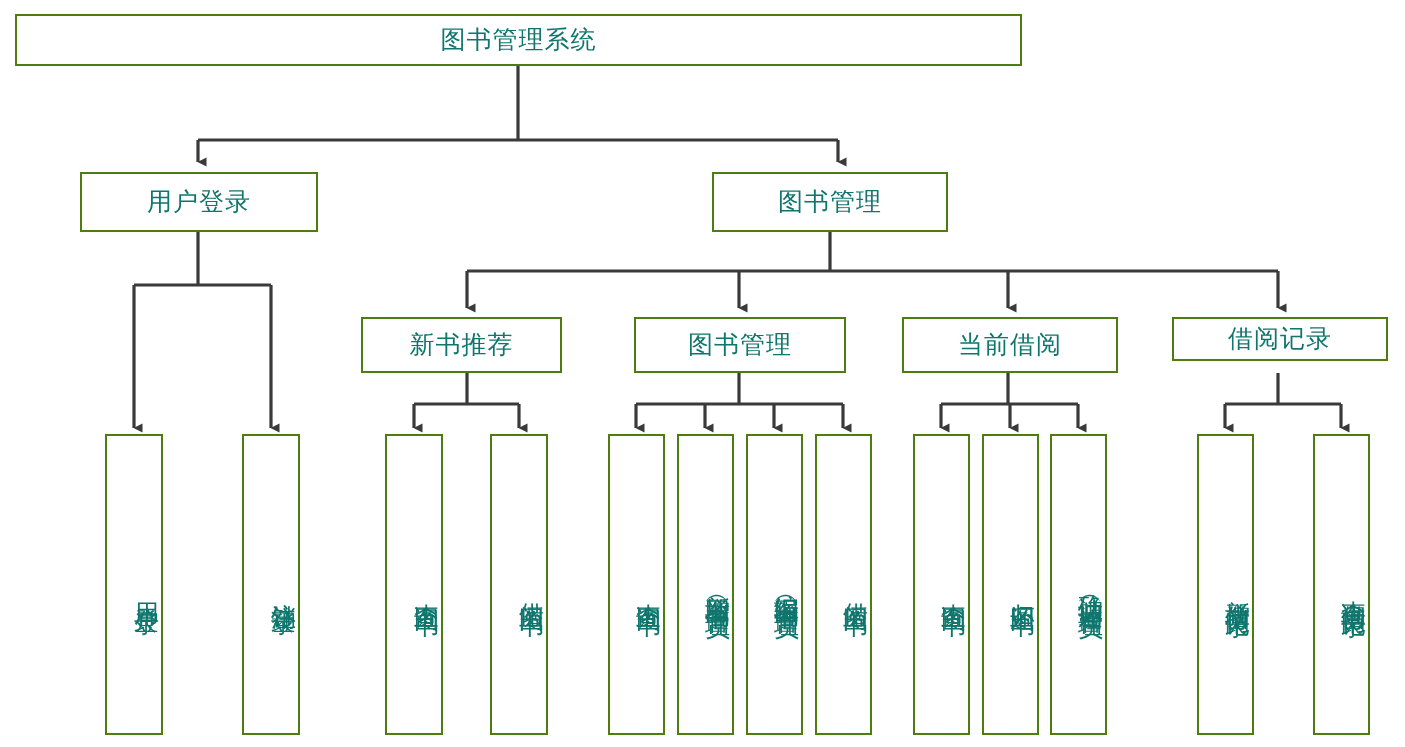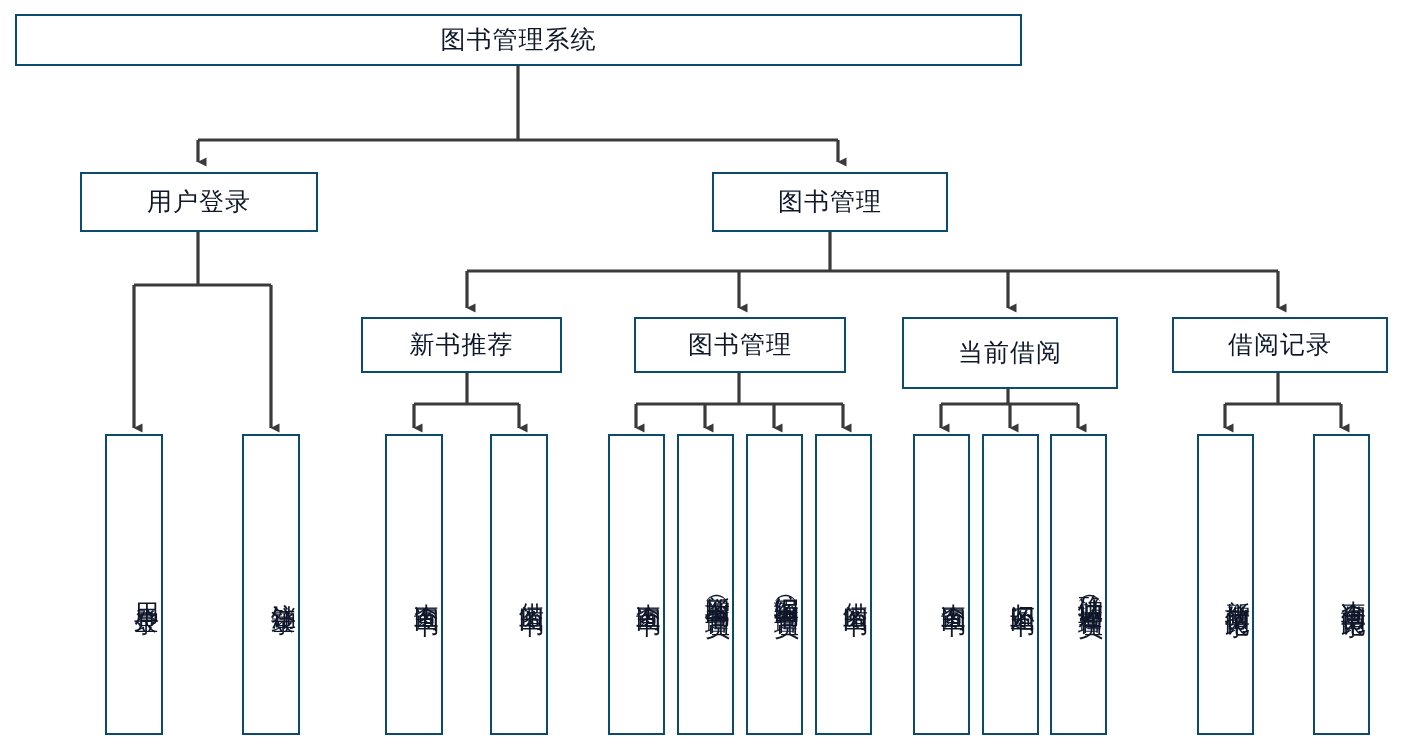--- a/index.html
+++ b/index.html
@@ -23,25 +23,25 @@
     left: 0;
     top: 0;
     width: 1405px;
     height: 747px;
     pointer-events: none;
   }
   .node {
     position: absolute;
     box-sizing: border-box;
     background: #ffffff;
-    border: 2px solid #0c4a6e;
+    border: 2px solid #4d7c0f;
     display: flex;
     align-items: center;
     justify-content: center;
-    color: #0f172a;
+    color: #0f766e;
     line-height: 1.22;
   }
   .node.horizontal {
     font-size: 25px;
     letter-spacing: 1px;
   }
   .node.root {
     font-size: 25px;
   }
   .node.vertical {
@@ -134,24 +134,24 @@
   <div class="node horizontal" style="left:712px; top:172px; width:236px; height:60px;">
     <span>图书管理</span>
   </div>
 
   <div class="node horizontal" style="left:361px; top:317px; width:201px; height:56px;">
     <span>新书推荐</span>
   </div>
   <div class="node horizontal" style="left:634px; top:317px; width:212px; height:56px;">
     <span>图书管理</span>
   </div>
-  <div class="node horizontal" style="left:902px; top:317px; width:216px; height:72px;">
+  <div class="node horizontal" style="left:902px; top:317px; width:216px; height:56px;">
     <span>当前借阅</span>
   </div>
-  <div class="node horizontal" style="left:1172px; top:317px; width:216px; height:56px;">
+  <div class="node horizontal" style="left:1172px; top:317px; width:216px; height:44px;">
     <span>借阅记录</span>
   </div>
 
   <div class="node vertical" style="left:105px; top:434px; width:58px; height:301px;">
     <span class="vlabel">用户登录</span>
   </div>
   <div class="node vertical" style="left:242px; top:434px; width:58px; height:301px;">
     <span class="vlabel">注销登录</span>
   </div>
 

